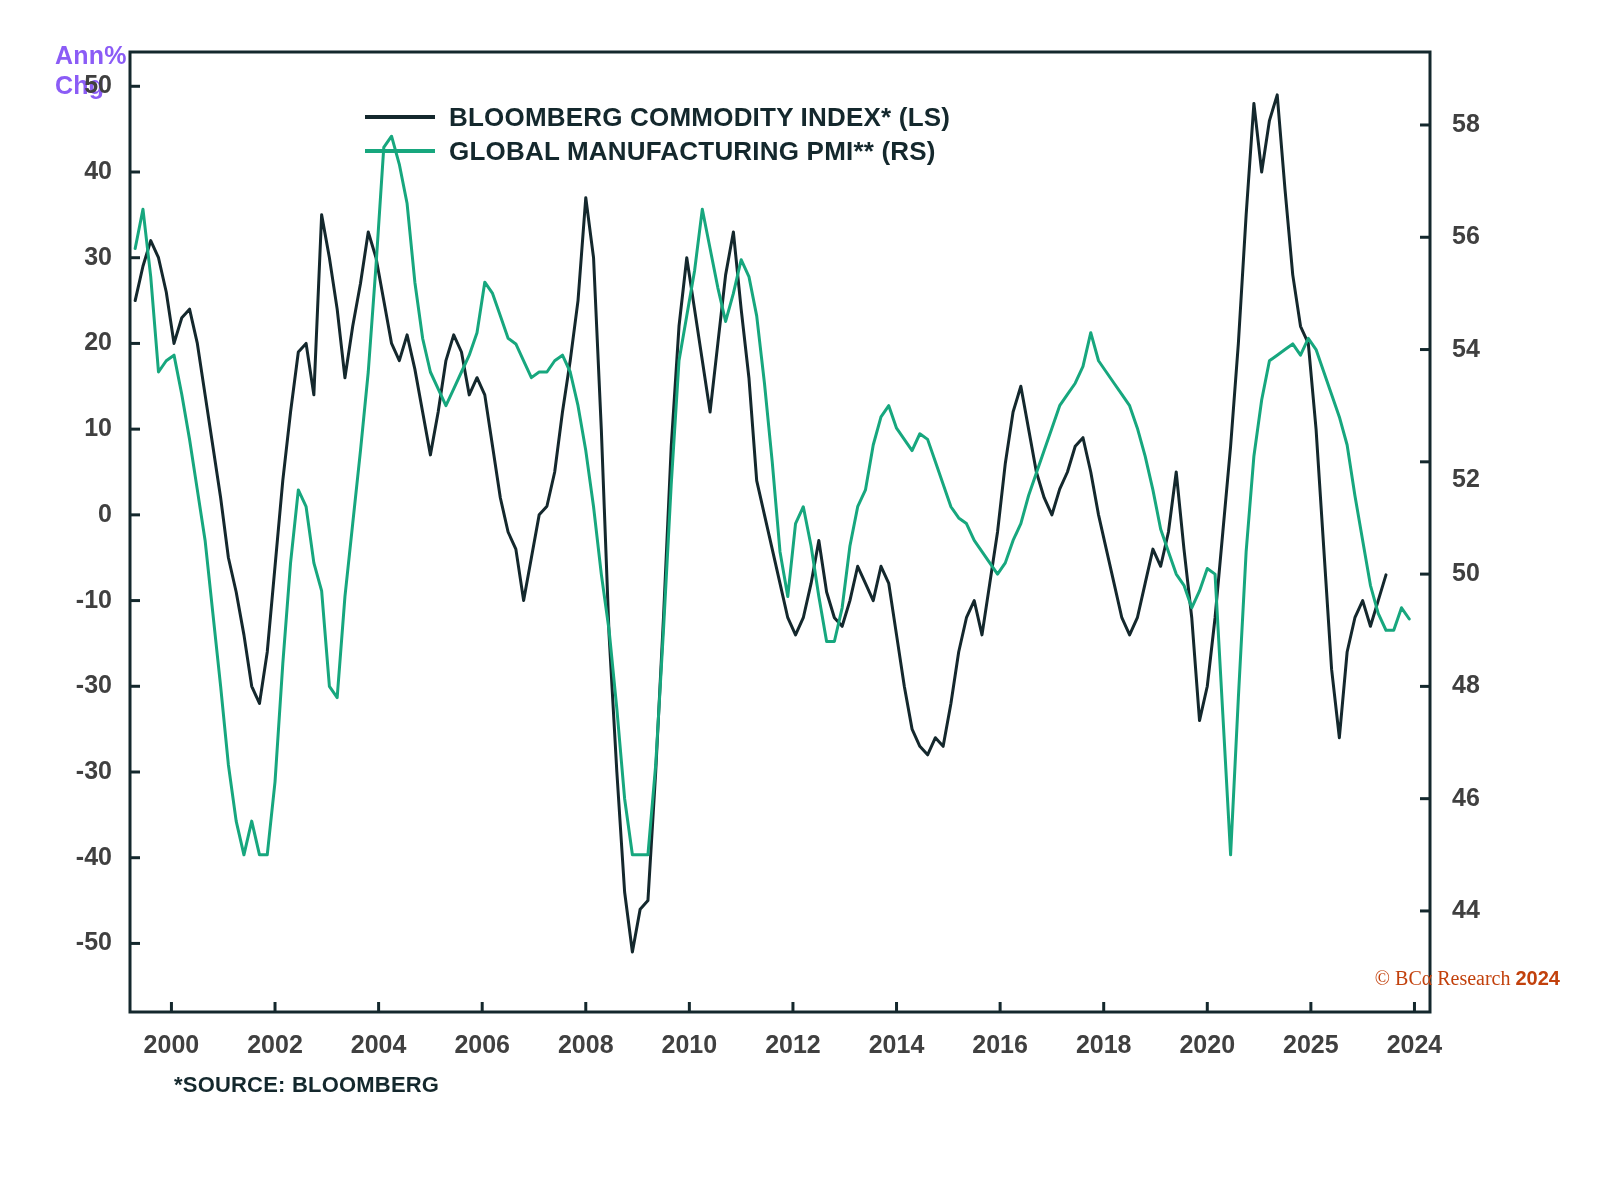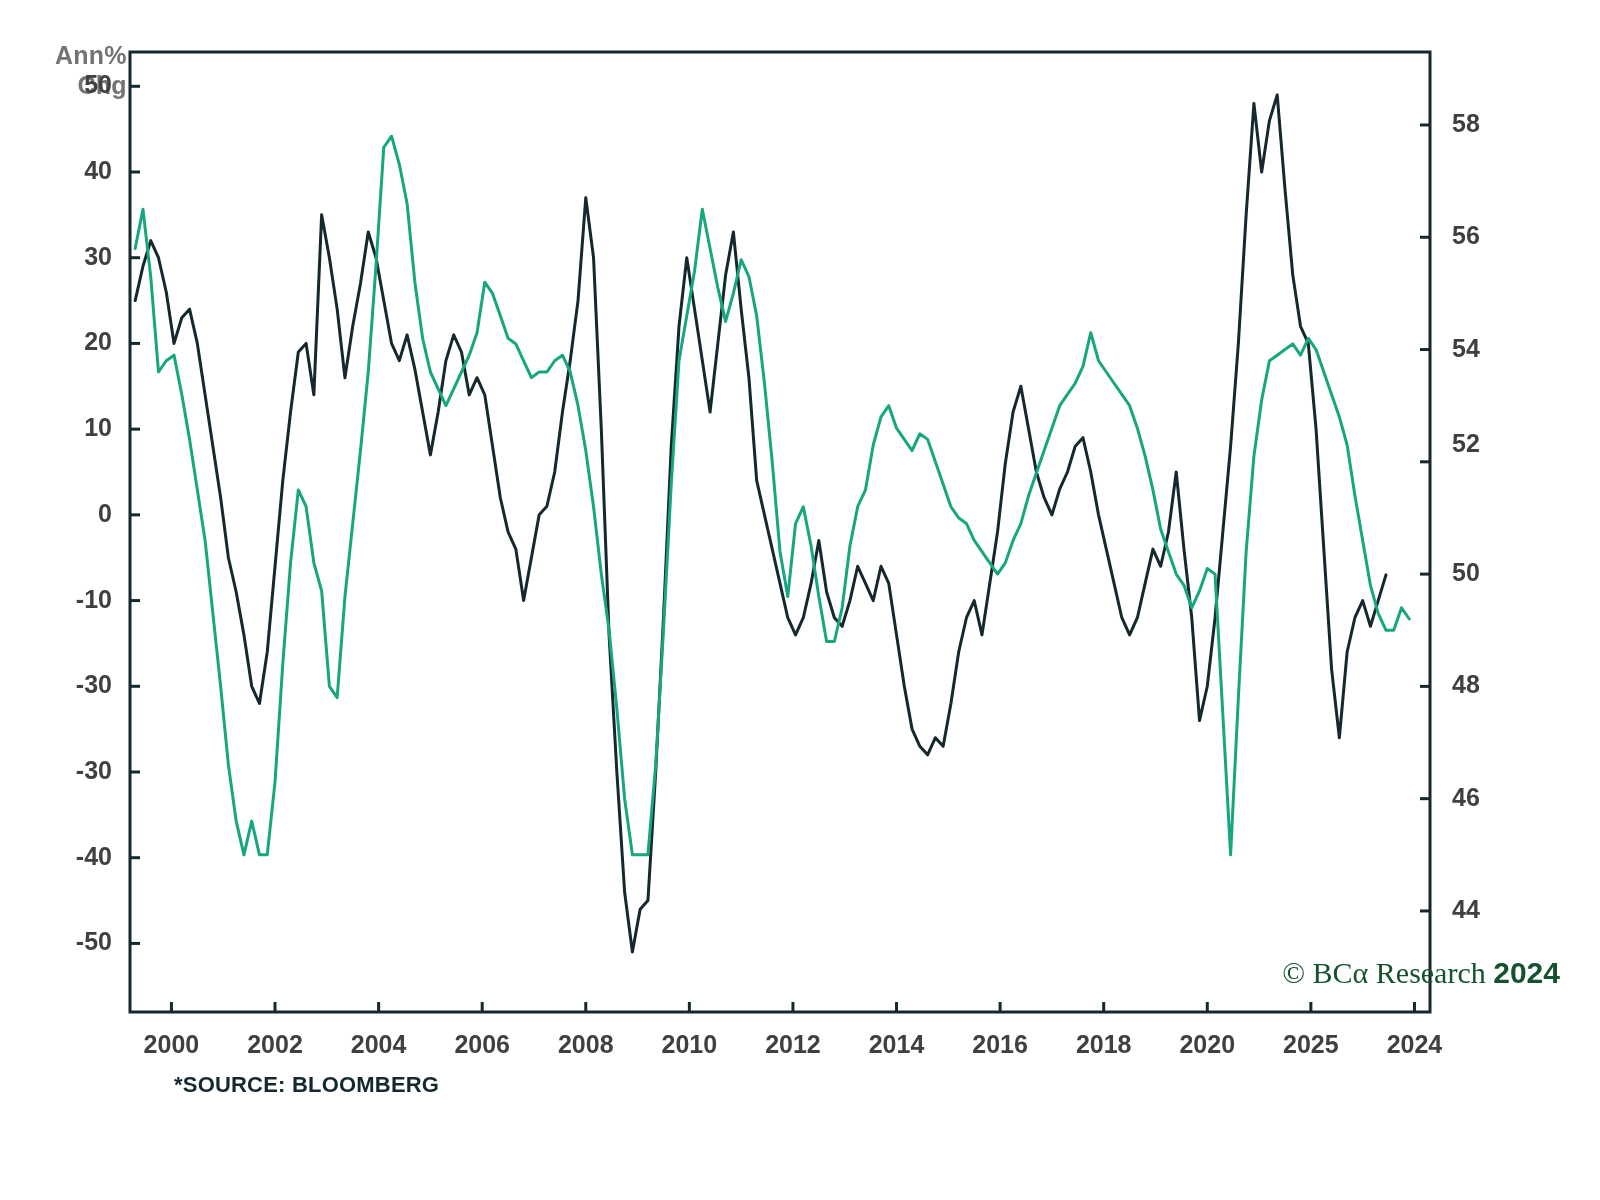--- a/index.html
+++ b/index.html
@@ -19,22 +19,21 @@
     position: absolute;
     left: 0; top: 0;
     width: 1600px; height: 1200px;
   }
   .axis-unit-label {
     position: absolute;
     font-weight: bold;
     font-size: 25px;
     line-height: 30px;
     letter-spacing: .2px;
-    color: #737373;
-    text-align: right;
+    color: #8b5cf6;
   }
   .tick-label {
     position: absolute;
     font-weight: bold;
     font-size: 25px;
     color: #404040;
     white-space: nowrap;
   }
   .tick-left  { text-align: right; }
   .tick-right { text-align: left; }
@@ -60,22 +59,22 @@
     font-size: 26px;
     letter-spacing: .2px;
     color: #14282d;
     white-space: nowrap;
   }
   .copyright {
     position: absolute;
     right: 40px;
     bottom: 210px;
     font-family: "Liberation Serif", serif;
-    font-size: 30px;
-    color: #14532d;
+    font-size: 20px;
+    color: #c2410c;
     white-space: nowrap;
     text-align: center;
   }
   .copyright b { font-family: "Liberation Sans", sans-serif; font-weight: bold; }
   .footnotes {
     position: absolute;
     left: 130px;
     top: 1072px;
     width: 1400px;
   }
@@ -130,20 +129,30 @@
       <line x1="896.5338645418332" y1="1002" x2="896.5338645418332" y2="1012" stroke="#14282d" stroke-width="3"></line>
       <line x1="1000.1195219123514" y1="1002" x2="1000.1195219123514" y2="1012" stroke="#14282d" stroke-width="3"></line>
       <line x1="1103.7051792828697" y1="1002" x2="1103.7051792828697" y2="1012" stroke="#14282d" stroke-width="3"></line>
       <line x1="1207.290836653388" y1="1002" x2="1207.290836653388" y2="1012" stroke="#14282d" stroke-width="3"></line>
       <line x1="1310.8764940239064" y1="1002" x2="1310.8764940239064" y2="1012" stroke="#14282d" stroke-width="3"></line>
       <line x1="1414.4621513944246" y1="1002" x2="1414.4621513944246" y2="1012" stroke="#14282d" stroke-width="3"></line>
       <path d="M135.18 300.57 L142.95 266.29 L150.72 240.57 L158.49 257.71 L166.25 292.00 L174.02 343.43 L181.79 317.71 L189.56 309.14 L197.33 343.43 L205.10 394.86 L212.87 446.29 L220.64 497.71 L228.41 557.71 L236.18 592.00 L243.94 634.86 L251.71 686.29 L259.48 703.43 L267.25 652.00 L275.02 566.29 L282.79 480.57 L290.56 412.00 L298.33 352.00 L306.10 343.43 L313.86 394.86 L321.63 214.86 L329.40 257.71 L337.17 309.14 L344.94 377.71 L352.71 326.29 L360.48 283.43 L368.25 232.00 L376.02 257.71 L383.78 300.57 L391.55 343.43 L399.32 360.57 L407.09 334.86 L414.86 369.14 L422.63 412.00 L430.40 454.86 L438.17 412.00 L445.94 360.57 L453.71 334.86 L461.47 352.00 L469.24 394.86 L477.01 377.71 L484.78 394.86 L492.55 446.29 L500.32 497.71 L508.09 532.00 L515.86 549.14 L523.63 600.57 L531.39 557.71 L539.16 514.86 L546.93 506.29 L554.70 472.00 L562.47 412.00 L570.24 360.57 L578.01 300.57 L585.78 197.71 L593.55 257.71 L601.31 429.14 L609.08 634.86 L616.85 772.00 L624.62 892.00 L632.39 952.00 L640.16 909.14 L647.93 900.57 L655.70 772.00 L663.47 617.71 L671.24 446.29 L679.00 326.29 L686.77 257.71 L694.54 309.14 L702.31 360.57 L710.08 412.00 L717.85 343.43 L725.62 274.86 L733.39 232.00 L741.16 309.14 L748.92 377.71 L756.69 480.57 L764.46 514.86 L772.23 549.14 L780.00 583.43 L787.77 617.71 L795.54 634.86 L803.31 617.71 L811.08 583.43 L818.84 540.57 L826.61 592.00 L834.38 617.71 L842.15 626.29 L849.92 600.57 L857.69 566.29 L865.46 583.43 L873.23 600.57 L881.00 566.29 L888.76 583.43 L896.53 634.86 L904.30 686.29 L912.07 729.14 L919.84 746.29 L927.61 754.86 L935.38 737.71 L943.15 746.29 L950.92 703.43 L958.69 652.00 L966.45 617.71 L974.22 600.57 L981.99 634.86 L989.76 583.43 L997.53 532.00 L1005.30 463.43 L1013.07 412.00 L1020.84 386.29 L1028.61 429.14 L1036.37 472.00 L1044.14 497.71 L1051.91 514.86 L1059.68 489.14 L1067.45 472.00 L1075.22 446.29 L1082.99 437.71 L1090.76 472.00 L1098.53 514.86 L1106.29 549.14 L1114.06 583.43 L1121.83 617.71 L1129.60 634.86 L1137.37 617.71 L1145.14 583.43 L1152.91 549.14 L1160.68 566.29 L1168.45 532.00 L1176.22 472.00 L1183.98 549.14 L1191.75 617.71 L1199.52 720.57 L1207.29 686.29 L1215.06 617.71 L1222.83 532.00 L1230.60 446.29 L1238.37 343.43 L1246.14 214.86 L1253.90 103.43 L1261.67 172.00 L1269.44 120.57 L1277.21 94.86 L1284.98 189.14 L1292.75 274.86 L1300.52 326.29 L1308.29 343.43 L1316.06 429.14 L1323.82 549.14 L1331.59 669.14 L1339.36 737.71 L1347.13 652.00 L1354.90 617.71 L1362.67 600.57 L1370.44 626.29 L1378.21 600.57 L1385.98 574.86 L1393.75 NaN L1401.51 NaN L1409.28 NaN" fill="none" stroke="#14282d" stroke-width="3" stroke-linejoin="round" stroke-linecap="round"></path>
       <path d="M135.18 248.49 L142.95 209.19 L150.72 276.56 L158.49 372.00 L166.25 360.77 L174.02 355.16 L181.79 394.46 L189.56 439.37 L197.33 489.89 L205.10 540.42 L212.87 613.40 L220.64 686.39 L228.41 764.98 L236.18 821.12 L243.94 854.81 L251.71 821.12 L259.48 854.81 L267.25 854.81 L275.02 781.82 L282.79 663.93 L290.56 562.88 L298.33 489.89 L306.10 506.74 L313.86 562.88 L321.63 590.95 L329.40 686.39 L337.17 697.61 L344.94 596.56 L352.71 523.58 L360.48 450.60 L368.25 372.00 L376.02 265.33 L383.78 147.44 L391.55 136.21 L399.32 164.28 L407.09 203.58 L414.86 282.18 L422.63 338.32 L430.40 372.00 L438.17 388.84 L445.94 405.68 L453.71 388.84 L461.47 372.00 L469.24 355.16 L477.01 332.70 L484.78 282.18 L492.55 293.40 L500.32 315.86 L508.09 338.32 L515.86 343.93 L523.63 360.77 L531.39 377.61 L539.16 372.00 L546.93 372.00 L554.70 360.77 L562.47 355.16 L570.24 372.00 L578.01 405.68 L585.78 450.60 L593.55 506.74 L601.31 574.11 L609.08 630.25 L616.85 708.84 L624.62 798.67 L632.39 854.81 L640.16 854.81 L647.93 854.81 L655.70 764.98 L663.47 630.25 L671.24 484.28 L679.00 360.77 L686.77 315.86 L694.54 270.95 L702.31 209.19 L710.08 248.49 L717.85 287.79 L725.62 321.47 L733.39 293.40 L741.16 259.72 L748.92 276.56 L756.69 315.86 L764.46 383.23 L772.23 461.82 L780.00 551.65 L787.77 596.56 L795.54 523.58 L803.31 506.74 L811.08 546.04 L818.84 596.56 L826.61 641.47 L834.38 641.47 L842.15 607.79 L849.92 546.04 L857.69 506.74 L865.46 489.89 L873.23 444.98 L881.00 416.91 L888.76 405.68 L896.53 428.14 L904.30 439.37 L912.07 450.60 L919.84 433.75 L927.61 439.37 L935.38 461.82 L943.15 484.28 L950.92 506.74 L958.69 517.96 L966.45 523.58 L974.22 540.42 L981.99 551.65 L989.76 562.88 L997.53 574.11 L1005.30 562.88 L1013.07 540.42 L1020.84 523.58 L1028.61 495.51 L1036.37 473.05 L1044.14 450.60 L1051.91 428.14 L1059.68 405.68 L1067.45 394.46 L1075.22 383.23 L1082.99 366.39 L1090.76 332.70 L1098.53 360.77 L1106.29 372.00 L1114.06 383.23 L1121.83 394.46 L1129.60 405.68 L1137.37 428.14 L1145.14 456.21 L1152.91 489.89 L1160.68 529.19 L1168.45 551.65 L1176.22 574.11 L1183.98 585.33 L1191.75 607.79 L1199.52 590.95 L1207.29 568.49 L1215.06 574.11 L1222.83 714.46 L1230.60 854.81 L1238.37 697.61 L1246.14 551.65 L1253.90 456.21 L1261.67 400.07 L1269.44 360.77 L1277.21 355.16 L1284.98 349.54 L1292.75 343.93 L1300.52 355.16 L1308.29 338.32 L1316.06 349.54 L1323.82 372.00 L1331.59 394.46 L1339.36 416.91 L1347.13 444.98 L1354.90 495.51 L1362.67 540.42 L1370.44 585.33 L1378.21 613.40 L1385.98 630.25 L1393.75 630.25 L1401.51 607.79 L1409.28 619.02" fill="none" stroke="#17a77e" stroke-width="3" stroke-linejoin="round" stroke-linecap="round"></path>
     </svg>
 
+  <div class="legend">
+    <div class="legend-row">
+      <span class="legend-swatch" style="background:#14282d;"></span>
+      <span class="legend-text">BLOOMBERG COMMODITY INDEX* (LS)</span>
+    </div>
+    <div class="legend-row">
+      <span class="legend-swatch" style="background:#17a77e;"></span>
+      <span class="legend-text">GLOBAL MANUFACTURING PMI** (RS)</span>
+    </div>
+  </div>
 
   <div class="copyright">
     <span>©</span>
     <span>BCα Research</span>
     <b>2024</b>
   </div>
 
   <div class="footnotes">
     <div class="footnote">*SOURCE: BLOOMBERG</div>
   </div>
@@ -155,21 +164,21 @@
     <div class="tick-label tick-left" style="left: 0px; top: 413.143px; width: 112px;">10</div>
     <div class="tick-label tick-left" style="left: 0px; top: 498.857px; width: 112px;">0</div>
     <div class="tick-label tick-left" style="left: 0px; top: 584.571px; width: 112px;">-10</div>
     <div class="tick-label tick-left" style="left: 0px; top: 670.286px; width: 112px;">-30</div>
     <div class="tick-label tick-left" style="left: 0px; top: 756px; width: 112px;">-30</div>
     <div class="tick-label tick-left" style="left: 0px; top: 841.714px; width: 112px;">-40</div>
     <div class="tick-label tick-left" style="left: 0px; top: 927.429px; width: 112px;">-50</div>
     <div class="tick-label tick-right" style="left: 1452px; top: 108.982px; width: 90px;">58</div>
     <div class="tick-label tick-right" style="left: 1452px; top: 221.263px; width: 90px;">56</div>
     <div class="tick-label tick-right" style="left: 1452px; top: 333.544px; width: 90px;">54</div>
-    <div class="tick-label tick-right" style="left: 1452px; top: 429px; width: 90px;">52</div>
+    <div class="tick-label tick-right" style="left: 1452px; top: 464px; width: 90px;">52</div>
     <div class="tick-label tick-right" style="left: 1452px; top: 558.105px; width: 90px;">50</div>
     <div class="tick-label tick-right" style="left: 1452px; top: 670.386px; width: 90px;">48</div>
     <div class="tick-label tick-right" style="left: 1452px; top: 782.667px; width: 90px;">46</div>
     <div class="tick-label tick-right" style="left: 1452px; top: 894.947px; width: 90px;">44</div>
     <div class="tick-label tick-bottom" style="left: 111.434px; top: 1030px; width: 120px;">2000</div>
     <div class="tick-label tick-bottom" style="left: 215.02px; top: 1030px; width: 120px;">2002</div>
     <div class="tick-label tick-bottom" style="left: 318.606px; top: 1030px; width: 120px;">2004</div>
     <div class="tick-label tick-bottom" style="left: 422.191px; top: 1030px; width: 120px;">2006</div>
     <div class="tick-label tick-bottom" style="left: 525.777px; top: 1030px; width: 120px;">2008</div>
     <div class="tick-label tick-bottom" style="left: 629.363px; top: 1030px; width: 120px;">2010</div>

